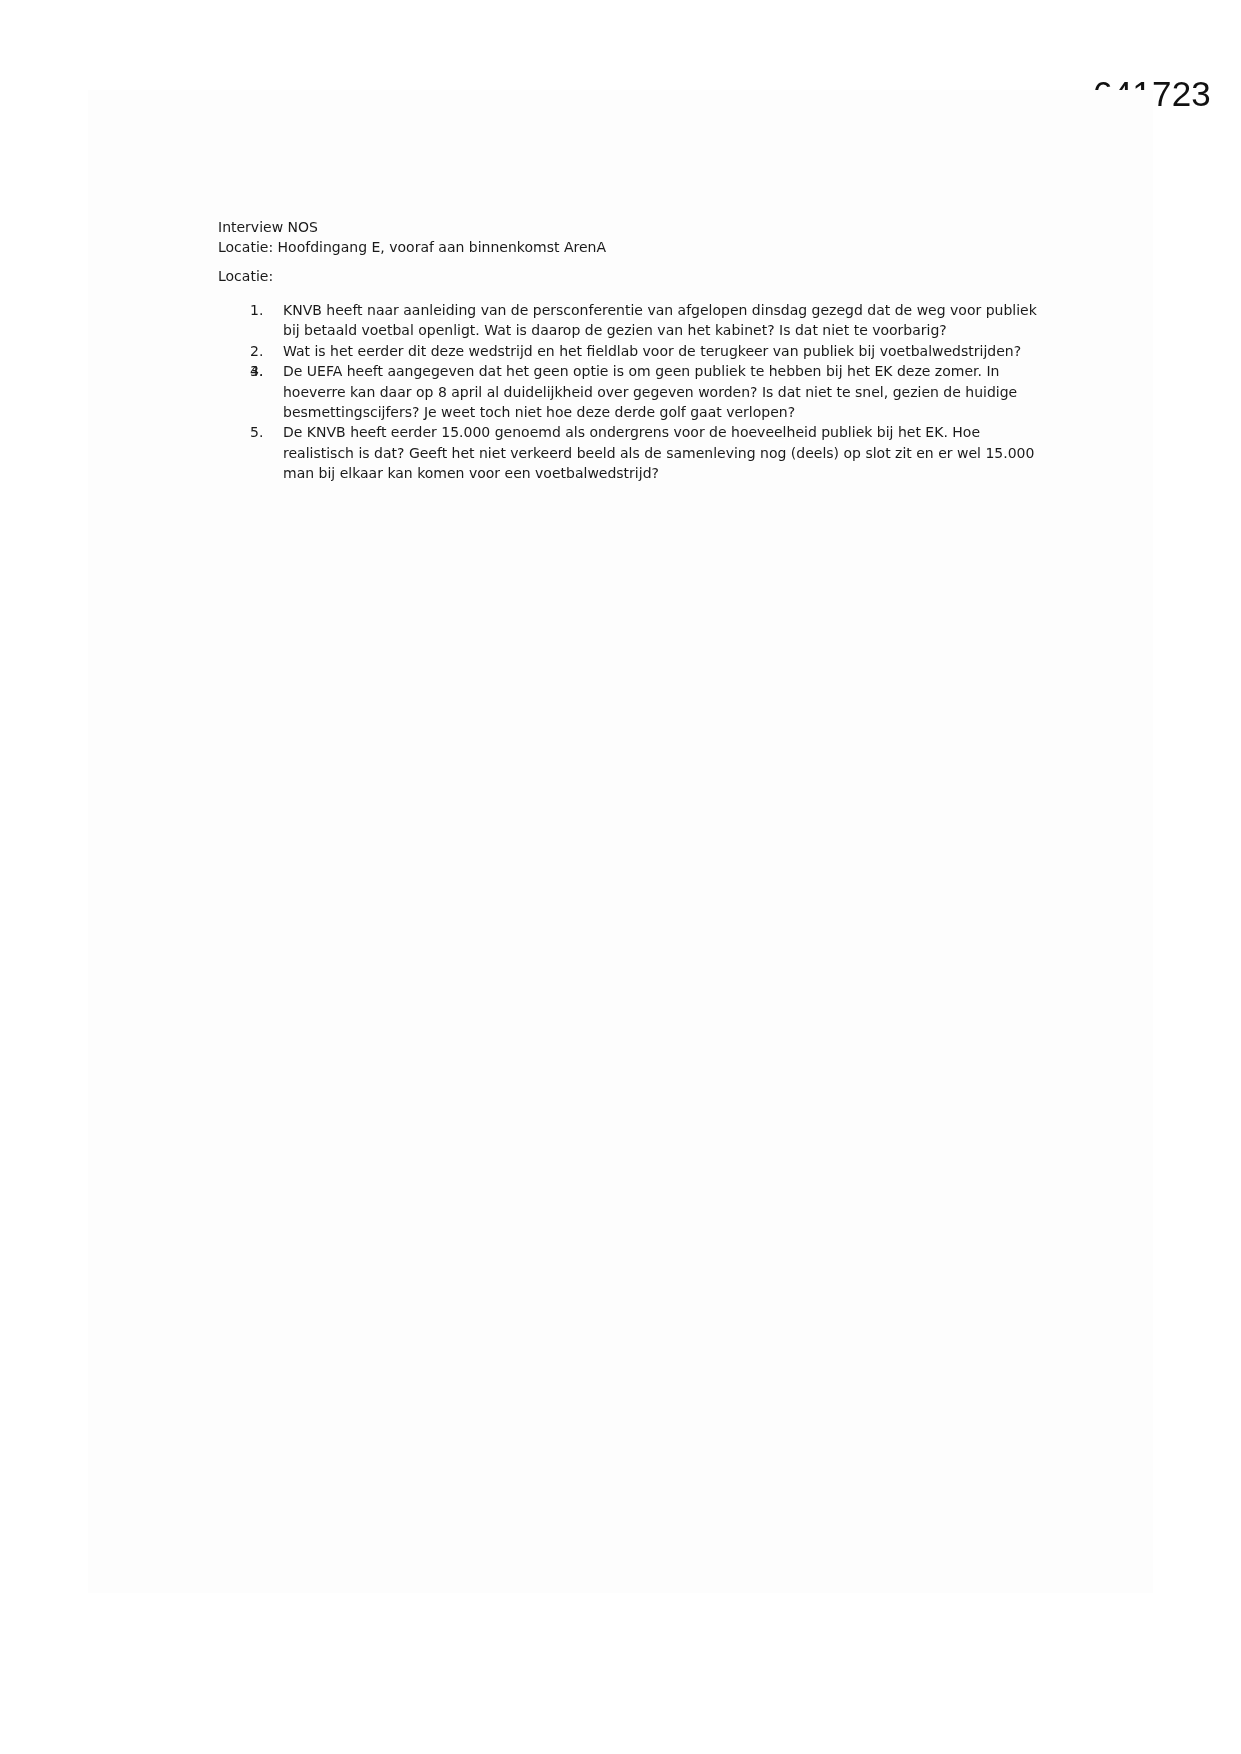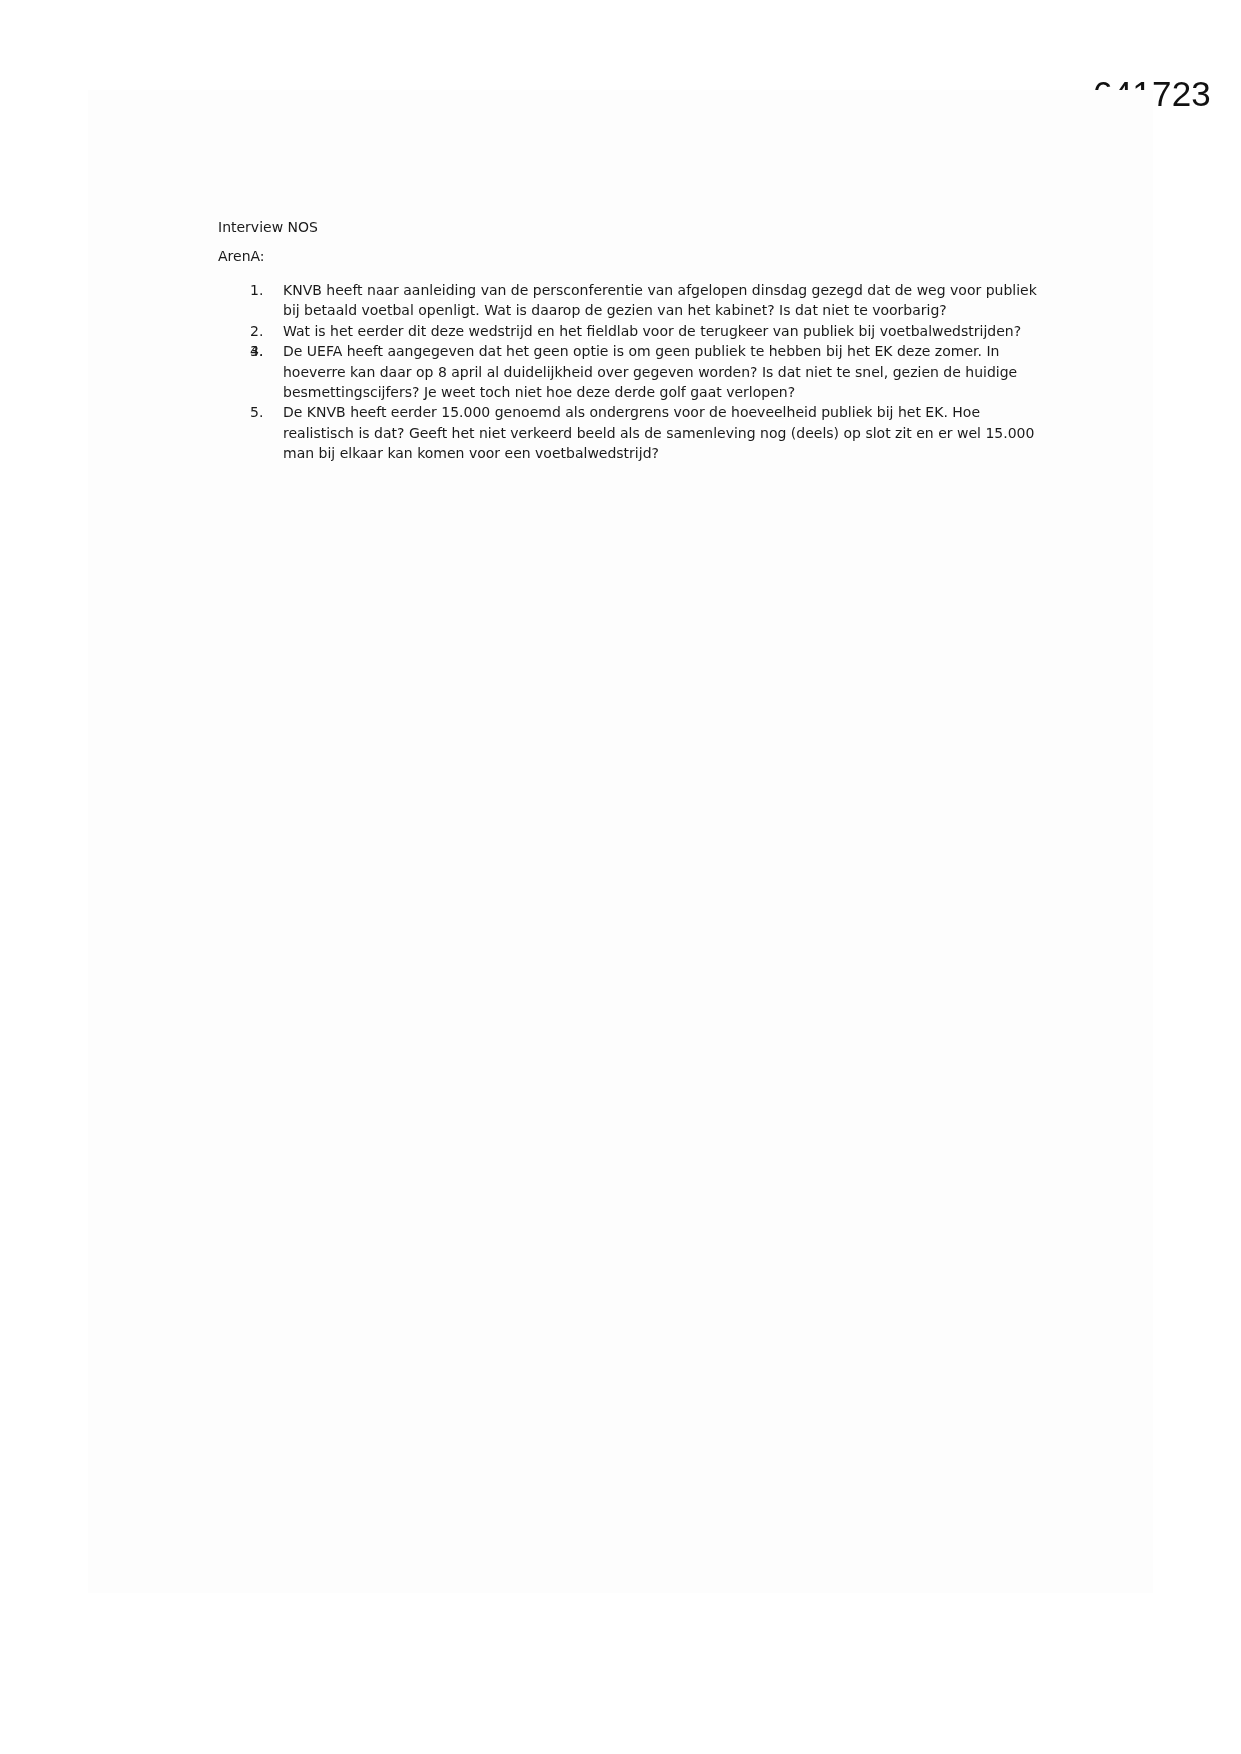--- a/index.html
+++ b/index.html
@@ -68,21 +68,22 @@
   </style>
 </head>
 <body>
 
 <div class="doc-number">641723</div>
 
 <div class="scan-area"></div>
 
 <div class="content">
   <span class="header-line">Interview NOS</span>
-  <span class="vragen">ArenA:</span>
+  <span class="header-line">Locatie: Hoofdingang E, vooraf aan binnenkomst ArenA</span>
+  <span class="vragen">Locatie:</span>
 
   <ol class="questions">
     <li>
       <span class="num">1.</span>
       <span>KNVB heeft naar aanleiding van de persconferentie van afgelopen dinsdag gezegd dat de weg voor publiek bij betaald voetbal openligt. Wat is daarop de gezien van het kabinet? Is dat niet te voorbarig?</span>
     </li>
     <li>
       <span class="num">2.</span>
       <span>Wat is het eerder dit deze wedstrijd en het fieldlab voor de terugkeer van publiek bij voetbalwedstrijden?</span>
     </li>

